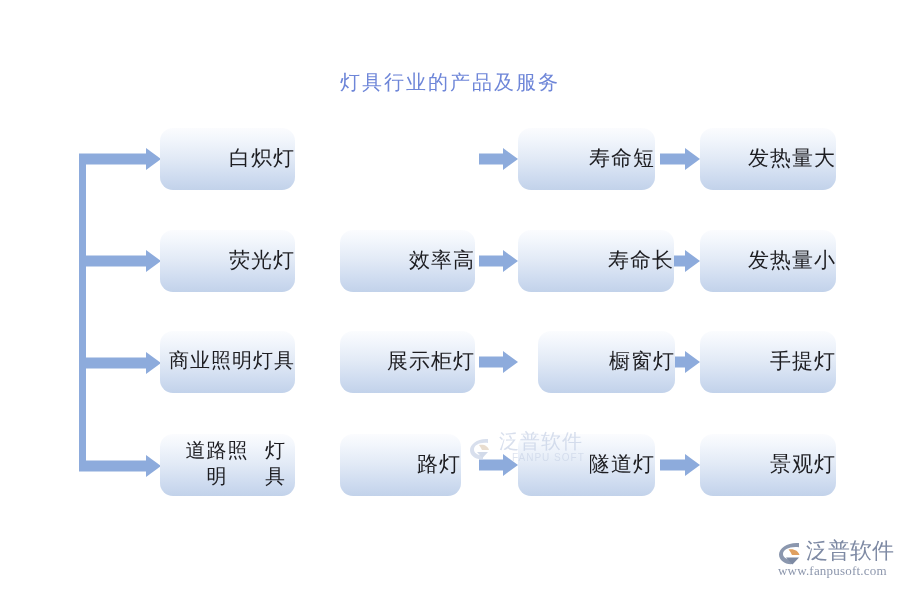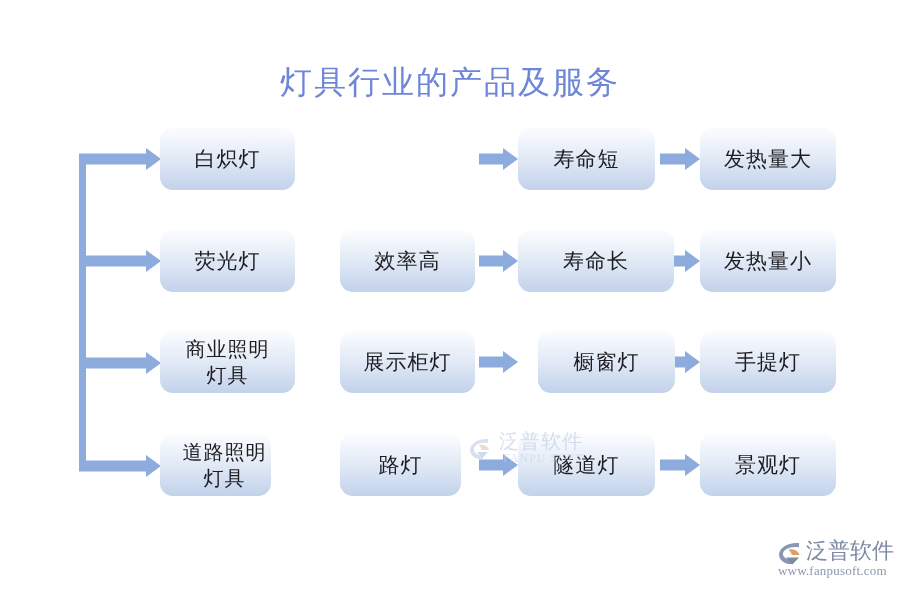--- a/index.html
+++ b/index.html
@@ -21,48 +21,48 @@
     height: 600px;
   }
 
   
   #title {
     position: absolute;
     left: 0;
     top: 62px;
     width: 900px;
     text-align: center;
-    font-size: 32px;
+    font-size: 20px;
     line-height: 40px;
     color: #6e86d8;
     letter-spacing: 2px;
     white-space: nowrap;
     font-family: "Liberation Serif", "DejaVu Serif", serif;
   }
 
   
   .node {
     position: absolute;
     box-sizing: border-box;
     border-radius: 13px;
     background: linear-gradient(to bottom,
         #fbfcfe 0%,
         #f2f6fc 18%,
         #e2eaf6 48%,
         #cfdcf0 78%,
         #c2d2ea 100%);
     display: flex;
     align-items: center;
-    justify-content: center;
+    justify-content: flex-end;
     text-align: center;
     color: #1d1d21;
     font-size: 21px;
     line-height: 27px;
     letter-spacing: 1px;
-    font-family: Liberation Serif, serif;
+    font-family: Liberation Mono, monospace;
     z-index: 4;
   }
   .node.two-line {
     font-size: 20px;
     line-height: 26px;
   }
   .node .txt { display: block; }
 
   
   .arrow {
@@ -120,27 +120,27 @@
     left: 33px; top: 2px;
     font-size: 20px;
     line-height: 22px;
     color: #b9c6df;
     letter-spacing: 1px;
     white-space: nowrap;
     font-family: "Liberation Serif", "DejaVu Serif", serif;
   }
   #watermark-center .wm-sub {
     position: absolute;
-    left: 37px; top: 25px;
-    font-size: 12px;
+    left: 46px; top: 25px;
+    font-size: 10px;
     line-height: 10px;
     color: #c3cee3;
     letter-spacing: 1px;
     white-space: nowrap;
-    font-family: Liberation Serif, serif;
+    font-family: Liberation Sans, sans-serif;
   }
 
   
   #brand {
     position: absolute;
     left: 776px;
     top: 538px;
     width: 118px;
     height: 44px;
     z-index: 7;
@@ -230,21 +230,21 @@
     <span class="head"></span>
   </div>
   <div class="node" style="left:700px; top:230px; width:136px; height:62px;">
     <span class="txt">发热量小</span>
   </div>
 
   <div class="arrow" style="left:79px; top:352px; width:82px; height:22px;">
     <span class="shaft" style="width:67px;"></span>
     <span class="head"></span>
   </div>
-  <div class="node two-line" style="left:160px; top:331px; width:135px; height:62px; flex-direction:column;">
+  <div class="node two-line" style="left:160px; top:331px; width:135px; height:62px; flex-direction:row;">
     <span class="txt">商业照明</span>
     <span class="txt">灯具</span>
   </div>
 
   <div class="node" style="left:340px; top:331px; width:135px; height:62px;">
     <span class="txt">展示柜灯</span>
   </div>
 
   <div class="arrow" style="left:479px; top:351px; width:39px; height:22px;">
     <span class="shaft" style="width:24px;"></span>
@@ -259,21 +259,21 @@
     <span class="head"></span>
   </div>
   <div class="node" style="left:700px; top:331px; width:136px; height:62px;">
     <span class="txt">手提灯</span>
   </div>
 
   <div class="arrow" style="left:79px; top:455px; width:82px; height:22px;">
     <span class="shaft" style="width:67px;"></span>
     <span class="head"></span>
   </div>
-  <div class="node two-line" style="left:160px; top:434px; width:111px; height:62px; flex-direction:column;padding-left:18px;">
+  <div class="node two-line" style="left:160px; top:434px; width:135px; height:62px; padding-left:18px;">
     <span class="txt">道路照明</span>
     <span class="txt">灯具</span>
   </div>
 
   <div class="node" style="left:340px; top:434px; width:121px; height:62px;">
     <span class="txt">路灯</span>
   </div>
 
   <div class="arrow" style="left:479px; top:454px; width:39px; height:22px;">
     <span class="shaft" style="width:24px;"></span>

